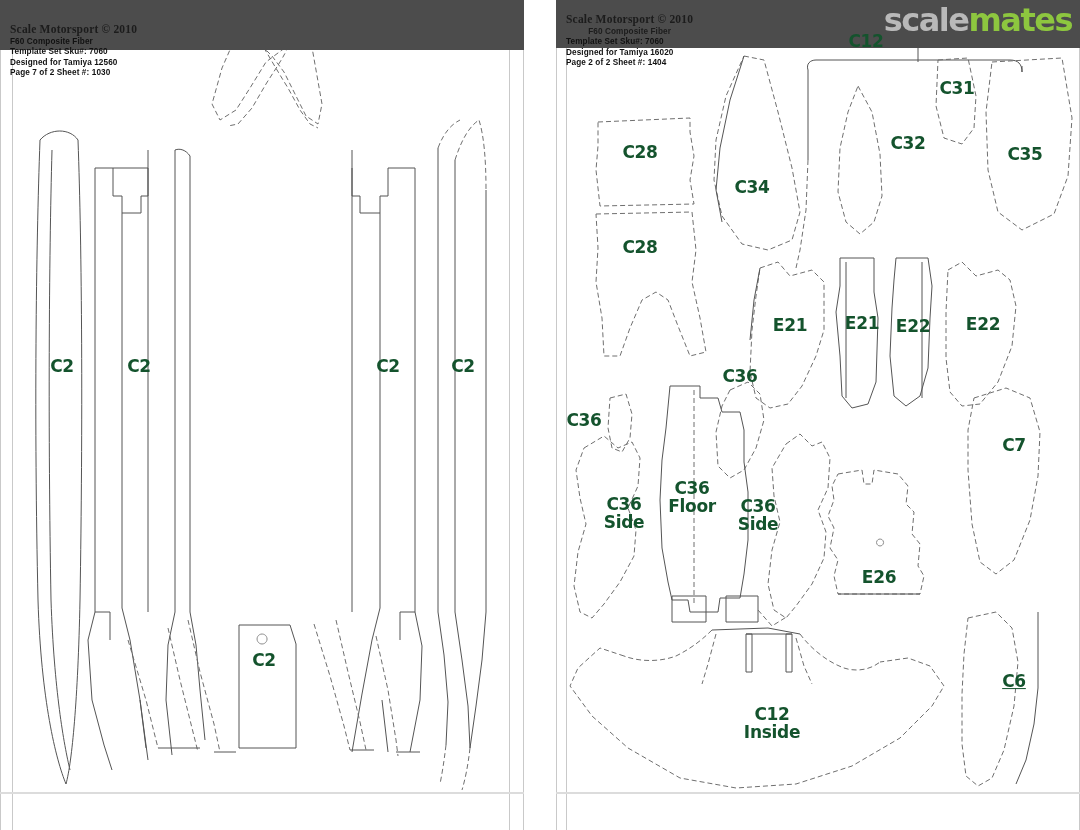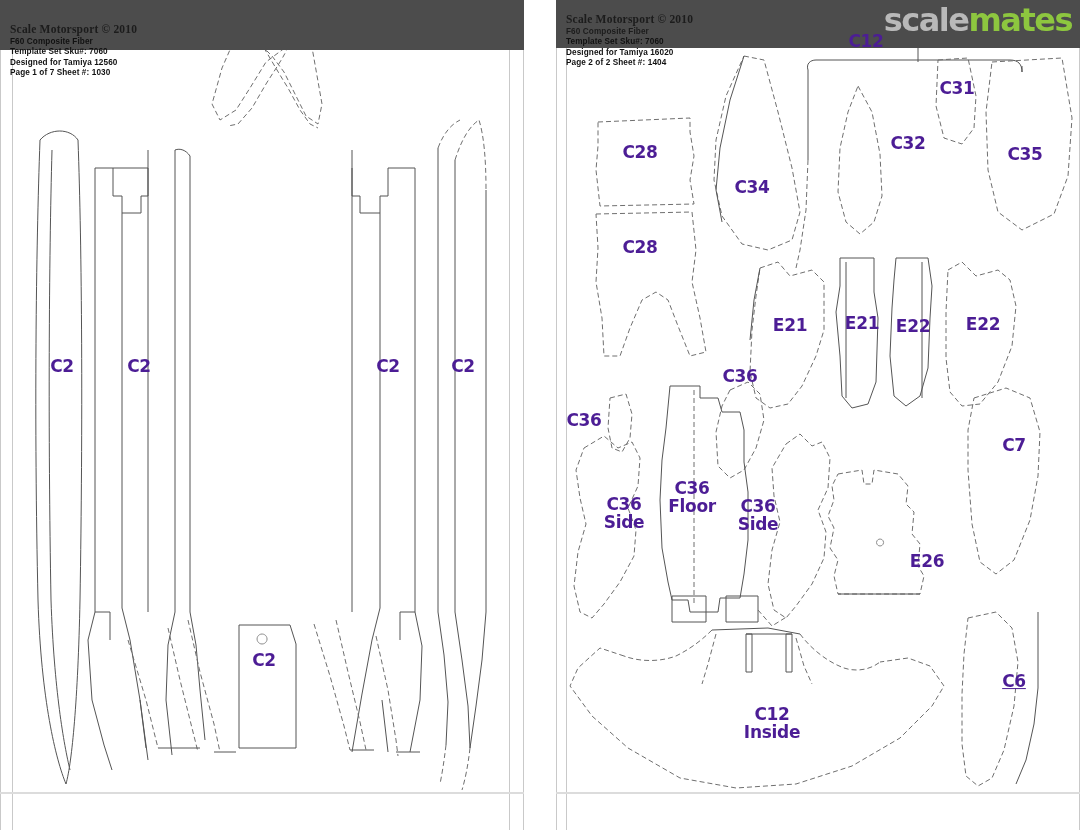--- a/index.html
+++ b/index.html
@@ -44,40 +44,40 @@
     line-height:1.28;
     white-space:nowrap;
   }
   .tb-title{
     font-size:11.5px;font-weight:700;letter-spacing:.2px;
     font-family:"Liberation Serif", serif;
   }
   .tb-line{
     font-size:8.2px;font-weight:700;letter-spacing:.1px;
   }
-  .on-dark{color:#1c1c1c;}
+  .on-dark{color:#1c1c1c;text-align:center;}
 
   .tb-left{left:10px;top:22px;}
   .tb-right{left:566px;top:12px;}
 
   
   .watermark{
     position:absolute;right:8px;top:4px;z-index:20;
     font-size:32px;font-weight:700;letter-spacing:-1.5px;
     font-family:"DejaVu Sans", sans-serif;
     line-height:1;
     user-select:none;
   }
   .wm-scale{color:#b9b9b9;}
   .wm-mates{color:#8dc63f;}
 
   
   .lbl{
     position:absolute;z-index:10;
-    font-size:17px;font-weight:700;color:#4c1d95;
+    font-size:17px;font-weight:700;color:#14532d;
     font-family:"DejaVu Sans", sans-serif;
     letter-spacing:-.3px;
     white-space:pre-line;
     text-align:center;
     line-height:1.05;
     transform:translate(-50%,-50%);
   }
 
   
   svg.draw{
@@ -242,21 +242,21 @@
   </svg>
 
   <div class="headerband band-left"></div>
   <div class="headerband band-right"></div>
 
   <div class="titleblock tb-left">
     <div class="tb-title on-dark">Scale Motorsport © 2010</div>
     <div class="tb-line">F60 Composite Fiber</div>
     <div class="tb-line">Template Set Sku#: 7060</div>
     <div class="tb-line">Designed for Tamiya 12560</div>
-    <div class="tb-line">Page 1 of 7 Sheet #: 1030</div>
+    <div class="tb-line">Page 7 of 2 Sheet #: 1030</div>
   </div>
 
   <div class="titleblock tb-right">
     <div class="tb-title on-dark">Scale Motorsport © 2010</div>
     <div class="tb-line on-dark">F60 Composite Fiber</div>
     <div class="tb-line">Template Set Sku#: 7060</div>
     <div class="tb-line">Designed for Tamiya 16020</div>
     <div class="tb-line">Page 2 of 2 Sheet #: 1404</div>
   </div>
 
@@ -279,21 +279,21 @@
       <div class="lbl" style="left: 983px; top: 325px;">E22</div>
       <div class="lbl" style="left: 1014px; top: 446px;">C7</div>
       <div class="lbl" style="left: 740px; top: 377px;">C36</div>
       <div class="lbl" style="left: 584px; top: 421px;">C36</div>
       <div class="lbl" style="left: 624px; top: 514px;">C36
 Side</div>
       <div class="lbl" style="left: 692px; top: 498px;">C36
 Floor</div>
       <div class="lbl" style="left: 758px; top: 516px;">C36
 Side</div>
-      <div class="lbl" style="left: 879px; top: 562px; margin-left: 48px;">E26</div>
+      <div class="lbl" style="left: 879px; top: 578px;">E26</div>
       <div class="lbl" style="left: 1014px; top: 682px; text-decoration: underline;">C6</div>
       <div class="lbl" style="left: 772px; top: 724px;">C12
 Inside</div>
     </div>
 
   <div class="watermark">
     <span class="wm-scale">scale</span><span class="wm-mates">mates</span>
   </div>
 
 </div>

